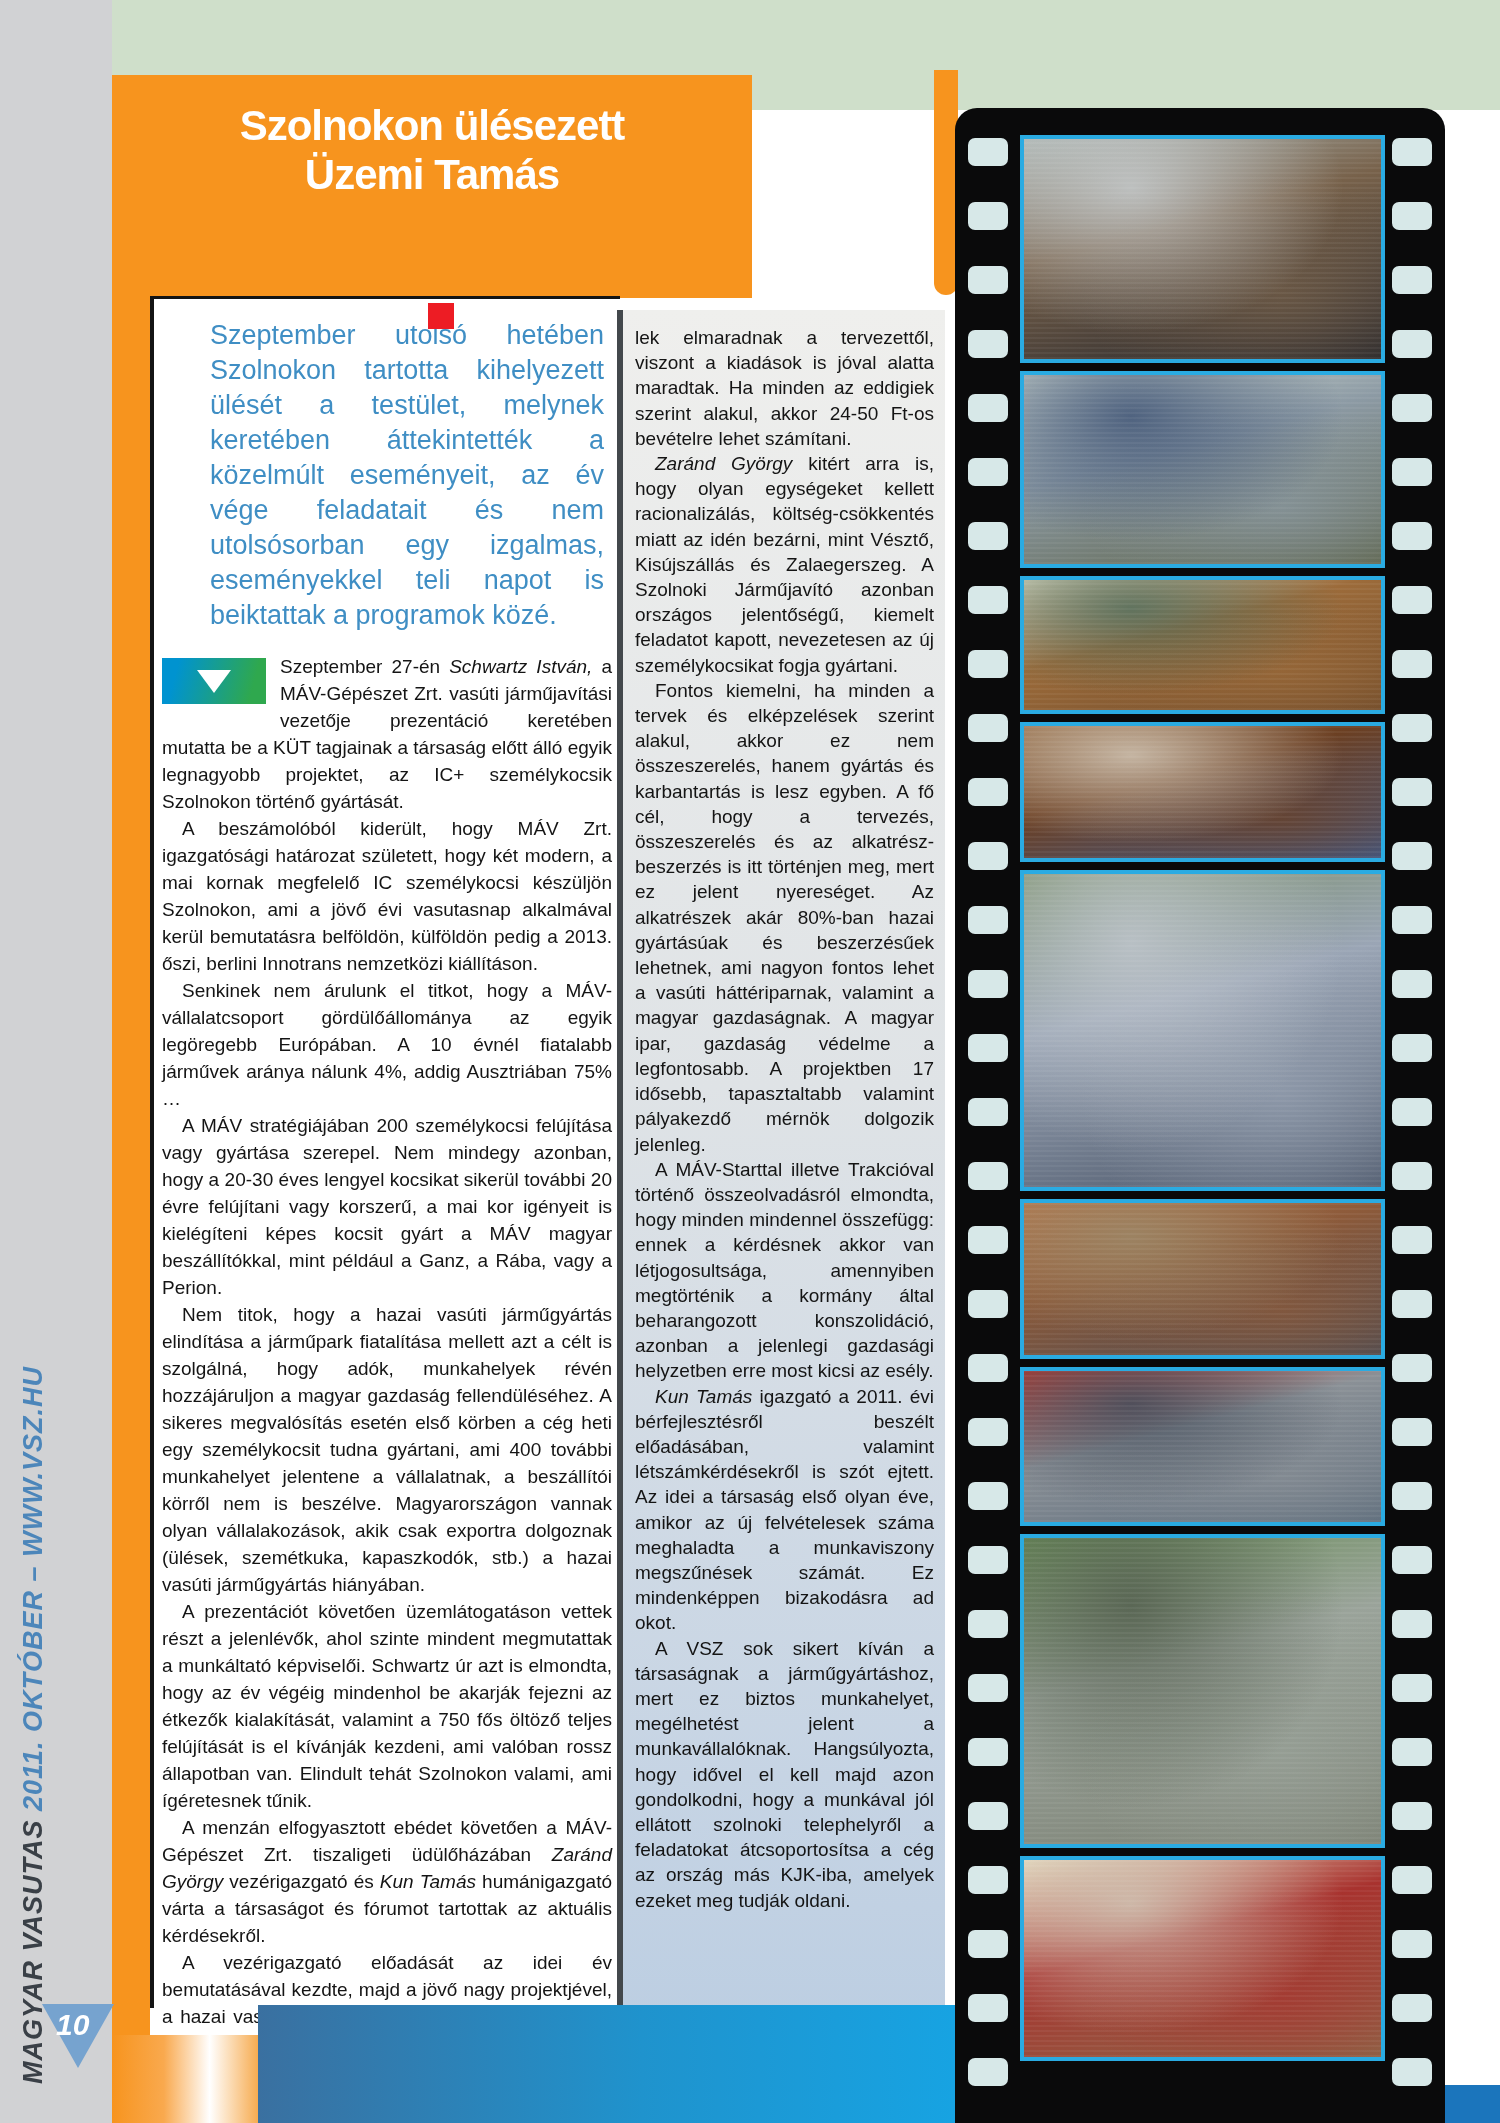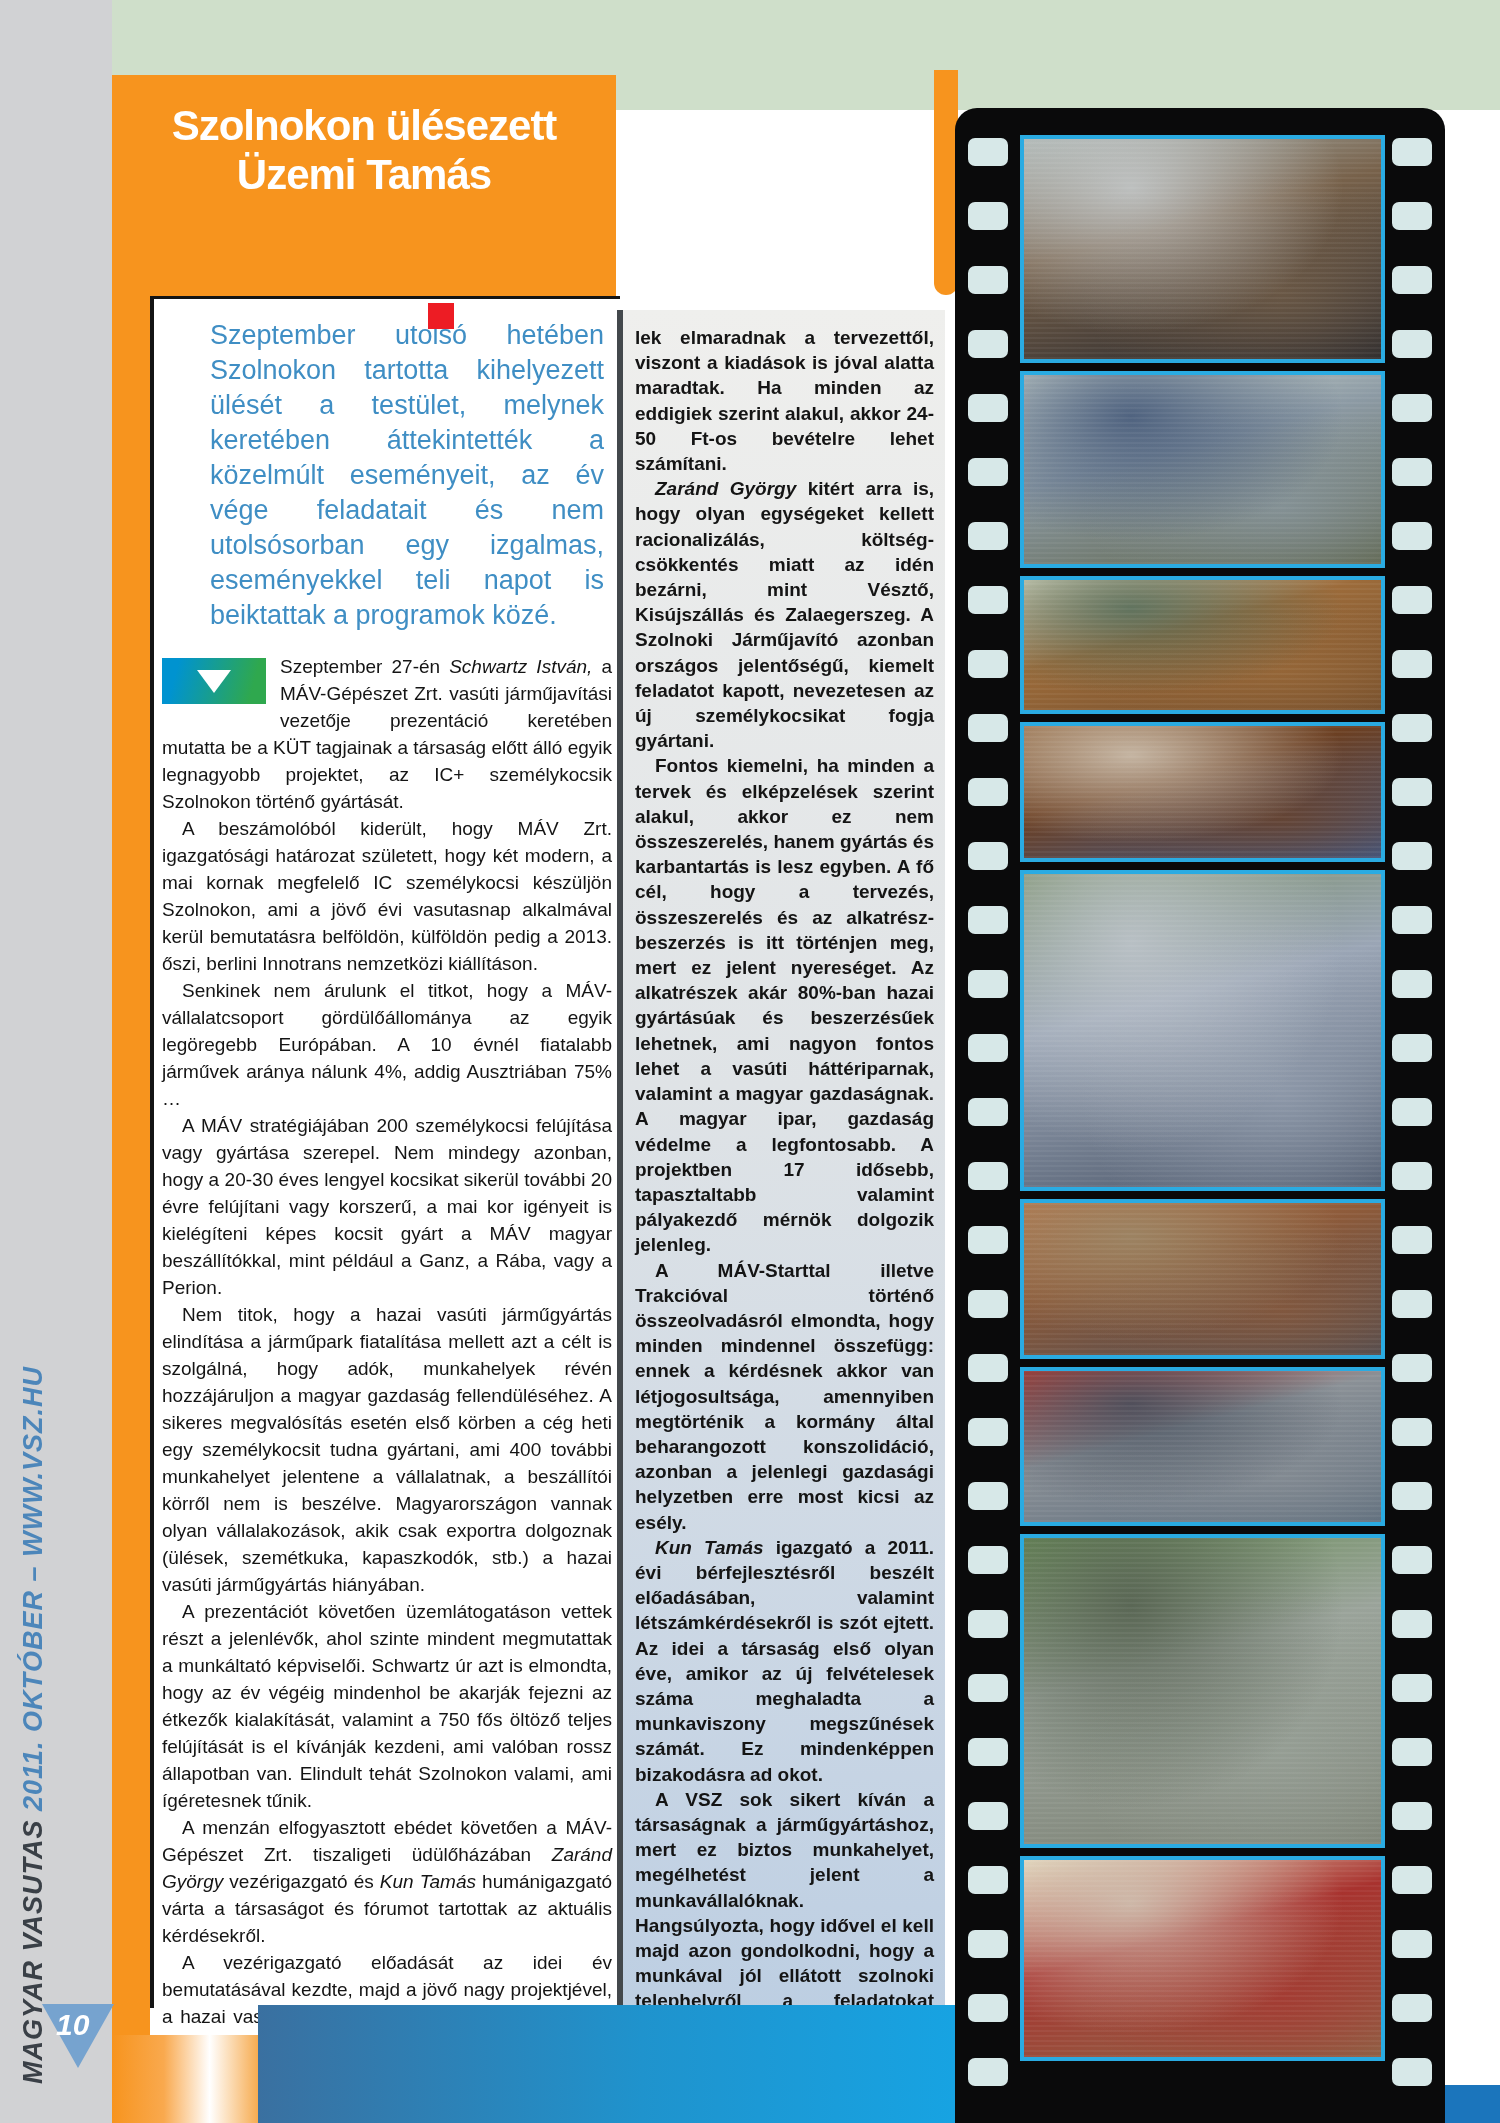--- a/index.html
+++ b/index.html
@@ -11,21 +11,21 @@
   .gray-band{left:0;top:0;width:112px;height:2123px;background:#d1d2d4;}
   
   .green-band{left:112px;top:0;width:1388px;height:110px;background:#cfdfca;}
   
   .header-bar{left:556px;top:0;width:944px;height:62px;
       background:linear-gradient(90deg,#1b2a5e 0%,#24417e 30%,#3a6fa0 65%,#5290bd 100%);
       color:#fff;font-size:26px;letter-spacing:6px;line-height:63px;padding-left:22px;box-sizing:border-box;
       white-space:nowrap;}
   
   .orange-spine{left:112px;top:75px;width:38px;height:2048px;background:#f7941e;}
-  .orange-title{left:112px;top:75px;width:504px;height:223px;background:#f7941e;
+  .orange-title{left:112px;top:75px;width:640px;height:223px;background:#f7941e;
       color:#fff;font-weight:bold;font-size:42px;line-height:49px;letter-spacing:-1px;
       text-align:center;padding-top:26px;box-sizing:border-box;}
   .orange-tab{left:934px;top:70px;width:24px;height:225px;background:#f7941e;border-radius:0 0 12px 12px;}
 
   
   .rule-v{left:150px;top:296px;width:4px;height:1712px;background:#141414;}
   .rule-h{left:150px;top:296px;width:470px;height:3px;background:#141414;}
   .divider{left:617px;top:310px;width:6px;height:1698px;background:#43484c;}
 
   
@@ -38,21 +38,21 @@
   .para em{font-style:italic;}
   .start-box{float:left;width:104px;height:46px;margin:5px 14px 4px 0;
       background:linear-gradient(105deg,#0093d0 15%,#2fa84e 85%);
       display:flex;align-items:center;justify-content:center;}
   .tri{width:0;height:0;border-left:17px solid transparent;border-right:17px solid transparent;
       border-top:23px solid #ffffff;}
 
   
   .col2{left:623px;top:310px;width:322px;height:1725px;box-sizing:border-box;overflow:hidden;
       background:linear-gradient(180deg,#efefed 0%,#dfe3e6 45%,#c6d4e4 85%,#bccee2 100%);
-      padding:15px 11px 0 12px;color:#141414;font-size:19px;line-height:25.2px;text-align:justify;font-weight:bold;}
+      padding:15px 11px 0 12px;color:#141414;font-size:19px;line-height:25.2px;text-align:justify;}
 
   
   .film{left:955px;top:108px;width:490px;height:2015px;background:#0a0a0b;border-radius:22px 22px 0 0;}
   .hole{position:absolute;width:40px;height:28px;border-radius:7px;background:#d7e8e8;}
   .photos{position:absolute;left:65px;top:27px;width:365px;}
   .photo{box-sizing:border-box;width:365px;border:4px solid #2aabe2;margin-bottom:8px;position:relative;overflow:hidden;}
   .photo::after{content:"";position:absolute;inset:0;
       background:repeating-linear-gradient(0deg,rgba(255,255,255,.05) 0 2px,transparent 2px 5px);}
 
   

